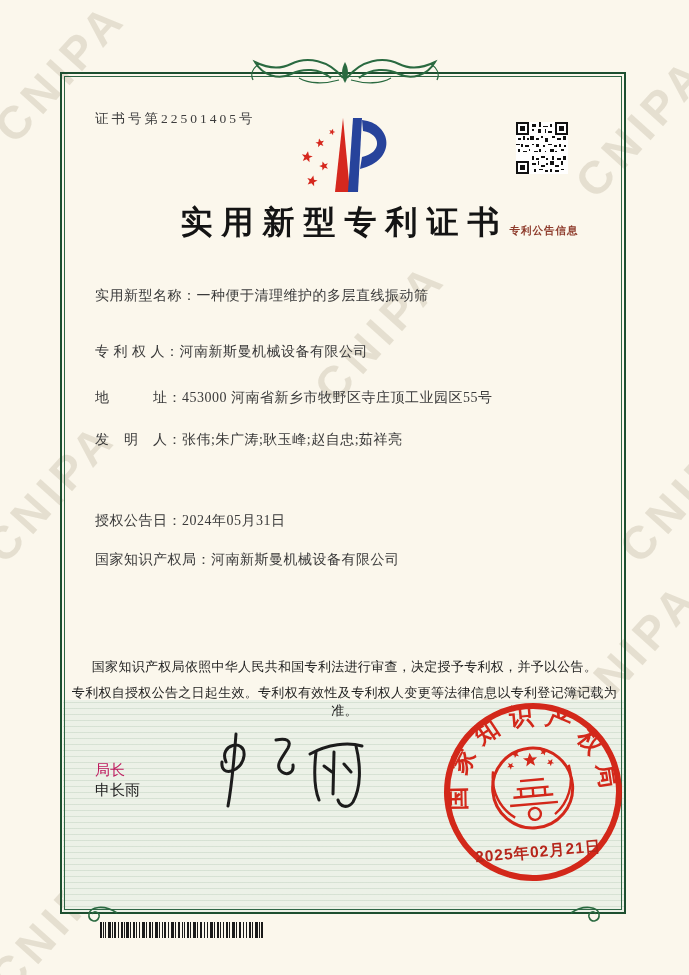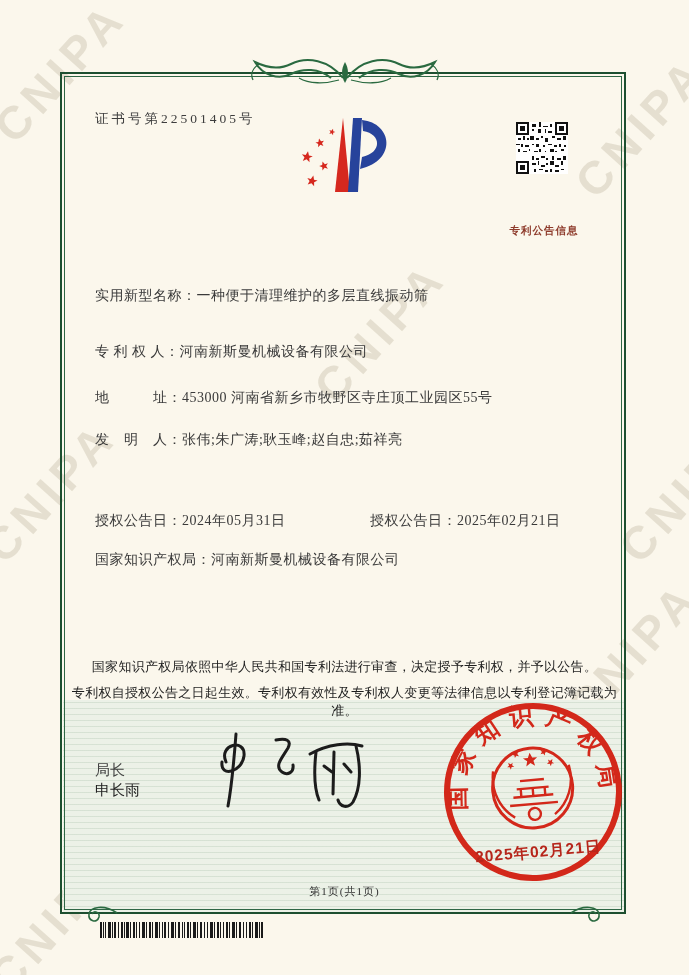--- a/index.html
+++ b/index.html
@@ -19,21 +19,21 @@
   .qr{position:absolute;left:516px;top:122px;z-index:3;}
   .qr-label{position:absolute;left:494px;top:183px;width:100px;text-align:center;
         font-size:10.5px;font-weight:bold;color:#8e3b2b;letter-spacing:1px;z-index:3;margin-top:41px;}
   .title{position:absolute;left:0;top:201px;width:689px;text-align:center;font-size:32px;
         font-weight:bold;letter-spacing:9px;color:#141414;z-index:3;}
   .row{position:absolute;left:95px;width:520px;font-size:14px;color:#3a3a3a;z-index:3;letter-spacing:0.5px;}
   .row .col2{position:absolute;left:275px;top:0;}
   .legal{position:absolute;left:70px;width:549px;text-align:center;font-size:13px;
         color:#1e1e1e;letter-spacing:0.3px;z-index:3;}
   .signer-title{position:absolute;left:95px;top:761px;font-family:"Liberation Sans",sans-serif;
-        font-size:15px;color:#404040;z-index:3;}
+        font-size:15px;color:#be185d;z-index:3;}
   .signer-name{position:absolute;left:95px;top:781px;font-family:"Liberation Sans",sans-serif;
         font-size:15px;color:#222;z-index:3;}
   .signature{position:absolute;left:198px;top:730px;z-index:3;}
   .seal{position:absolute;left:441px;top:700px;z-index:4;opacity:0.93;transform:rotate(-5deg);}
   .page-info{position:absolute;left:0;top:884px;width:689px;text-align:center;font-size:11px;
         color:#333;letter-spacing:1px;z-index:3;}
   .barcode{position:absolute;left:100px;top:922px;z-index:3;}
   .ornament{position:absolute;z-index:3;}
 </style>
 </head>
@@ -113,36 +113,36 @@
                M1,9h2v1h-2z M4,8h1v2h-1z M6,9h1v1h-1z M8,8h2v2h-2z M11,9h2v1h-2z M14,8h1v1h-1z M16,9h2v2h-2z M20,8h2v1h-2z M23,9h2v1h-2z M26,8h2v2h-2z
                M0,12h2v1h-2z M3,12h1v2h-1z M5,13h2v1h-2z M9,12h1v1h-1z M11,12h2v2h-2z M15,13h1v1h-1z M18,12h2v1h-2z M21,13h2v1h-2z M24,12h1v2h-1z M27,13h1v1h-1z
                M1,15h1v2h-1z M4,16h2v1h-2z M7,15h1v1h-1z M10,16h2v1h-2z M13,15h1v2h-1z M16,16h1v1h-1z M19,15h2v2h-2z M22,16h1v1h-1z M25,15h2v1h-2z
                M9,19h1v2h-1z M11,20h2v1h-2z M14,19h2v1h-2z M17,20h1v1h-1z M20,19h1v2h-1z M23,20h2v1h-2z M26,19h2v2h-2z
                M9,23h2v1h-2z M12,22h1v2h-1z M14,24h2v1h-2z M17,23h1v1h-1z M19,22h2v2h-2z M22,24h2v1h-2z M25,22h1v2h-1z
                M10,26h1v2h-1z M13,26h2v1h-2z M16,27h2v1h-2z M19,26h1v2h-1z M22,27h2v1h-2z M25,26h2v1h-2z"></path>
     </g>
   </svg>
   <div class="qr-label">专利公告信息</div>
 
+  <div class="title">实用新型专利证书</div>
 
   <div class="row" style="top:287px">
     <span>实用新型名称：</span><span>一种便于清理维护的多层直线振动筛</span>
   </div>
   <div class="row" style="top:343px">
     <span>专 利 权 人：</span><span>河南新斯曼机械设备有限公司</span>
   </div>
   <div class="row" style="top:389px">
     <span>地　　　址：</span><span>453000 河南省新乡市牧野区寺庄顶工业园区55号</span>
   </div>
   <div class="row" style="top:431px">
     <span>发　明　人：</span><span>张伟;朱广涛;耿玉峰;赵自忠;茹祥亮</span>
   </div>
   <div class="row" style="top:512px">
     <span>授权公告日：</span><span>2024年05月31日</span>
-    <span class="col2"><span>授权公告日：</span><span>2025年02月21日</span></span>
   </div>
   <div class="row" style="top:551px">
     <span>国家知识产权局：</span><span>河南新斯曼机械设备有限公司</span>
   </div>
 
   <div class="legal" style="top:658px">国家知识产权局依照中华人民共和国专利法进行审查，决定授予专利权，并予以公告。</div>
   <div class="legal" style="top:684px">专利权自授权公告之日起生效。专利权有效性及专利权人变更等法律信息以专利登记簿记载为准。</div>
 
   <div class="signer-title">局长</div>
   <div class="signer-name">申长雨</div>
@@ -184,21 +184,20 @@
         <path d="M80,88 v8 M92,88 v8 M104,88 v8"></path>
         <path d="M68,104 h48"></path>
         <circle cx="92" cy="114" r="6"></circle>
         <path d="M54,68 C50,88 58,106 72,116"></path>
         <path d="M130,68 C134,88 126,106 112,116"></path>
       </g>
     </g>
     <text x="92" y="157" font-size="15.5" font-weight="bold" fill="#b3170c" letter-spacing="1" font-family="Liberation Sans, sans-serif" text-anchor="middle">2025年02月21日</text>
   </svg>
 
-  <div class="page-info">第1页(共1页)</div>
 
   <svg class="barcode" width="163" height="16" viewBox="0 0 163 16" shape-rendering="crispEdges">
     <g fill="#1a1a1a">
       <rect x="0" width="2" height="16"></rect>
         <rect x="3" width="1" height="16"></rect>
         <rect x="5" width="1" height="16"></rect>
       <rect x="8" width="3" height="16"></rect>
         <rect x="12" width="1" height="16"></rect>
         <rect x="14" width="2" height="16"></rect>
       <rect x="18" width="1" height="16"></rect>

